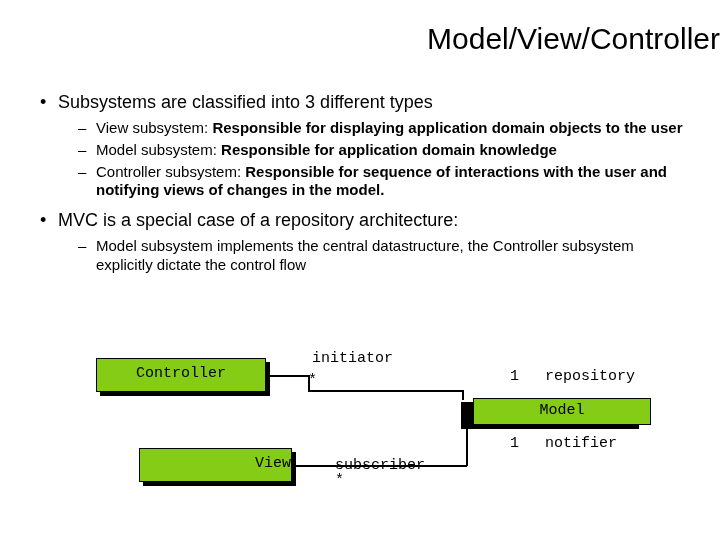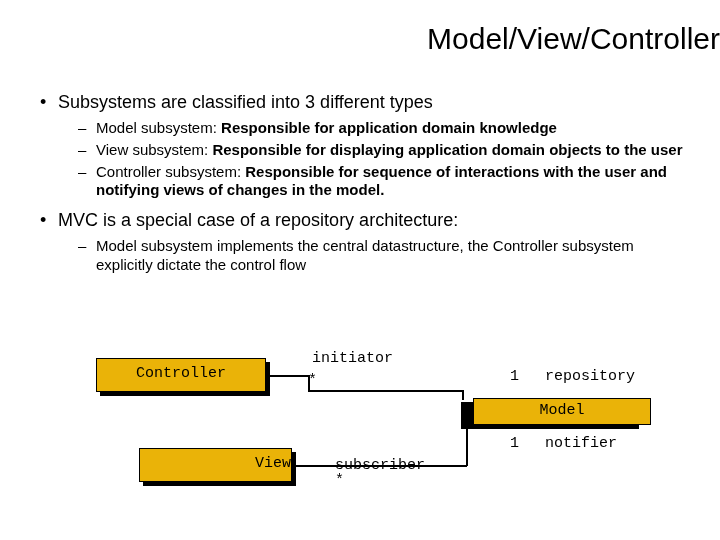--- a/index.html
+++ b/index.html
@@ -65,21 +65,21 @@
     left: 0;
     top: 340px;
     width: 720px;
     height: 200px;
     font-family: "Courier New", Courier, monospace;
     font-size: 15px;
   }
   .box {
     position: absolute;
     border: 1.5px solid black;
-    background: #eab308;
+    background: #84cc16;
     text-align: center;
     box-sizing: border-box;
   }
   .box-shadow {
     position: absolute;
     background: black;
   }
   .label {
     position: absolute;
     white-space: nowrap;
@@ -93,24 +93,24 @@
 <body>
 
 <h1 class="title">Model/View/Controller</h1>
 
 <div class="content">
   <ul class="lvl1">
     <li>
       <span>Subsystems are classified into 3 different types</span>
       <ul class="lvl2">
         <li>
-          <span>Model subsystem: </span><span class="bold">Responsible for application domain knowledge</span>
+          <span>View subsystem: </span><span class="bold">Responsible for displaying application domain objects to the user</span>
         </li>
         <li>
-          <span>View subsystem: </span><span class="bold">Responsible for displaying application domain objects to the user</span>
+          <span>Model subsystem: </span><span class="bold">Responsible for application domain knowledge</span>
         </li>
         <li>
           <span>Controller subsystem:  </span><span class="bold">Responsible for sequence of interactions with the user and notifying views of changes in the model.</span>
         </li>
       </ul>
     </li>
     <li>
       <span>MVC is a special case of a repository architecture:</span>
       <ul class="lvl2">
         <li>

